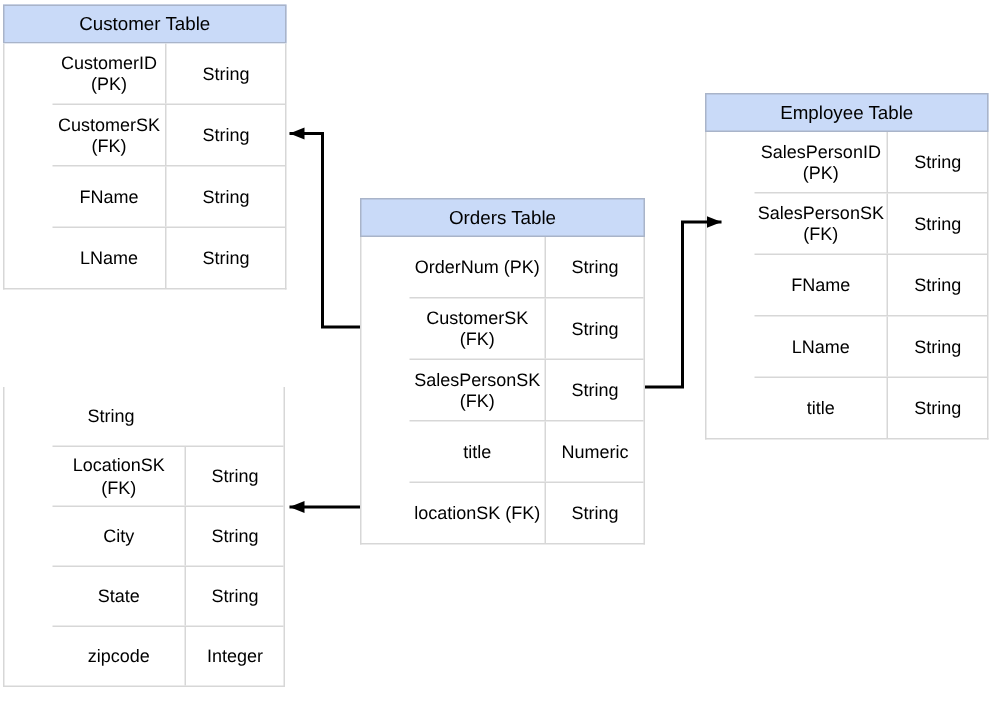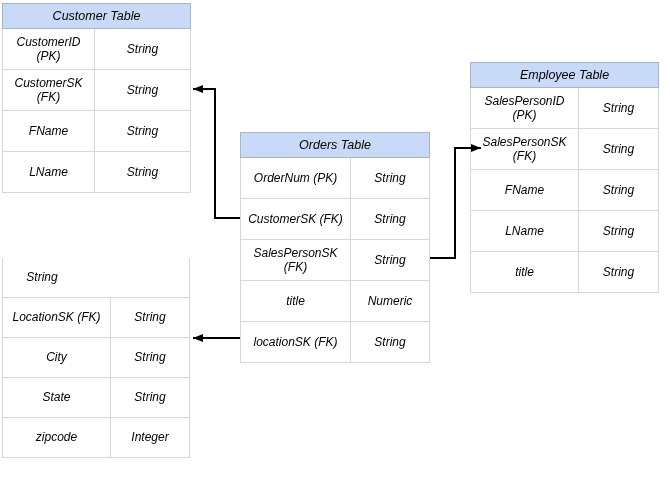--- a/index.html
+++ b/index.html
@@ -17,37 +17,37 @@
   }
   .canvas {
     position: absolute;
     inset: 0;
   }
   .tbl {
     position: absolute;
     box-sizing: border-box;
     font-size: 12px;
     line-height: 1.2;
-    font-style: italic;
   }
   .tbl-header {
     box-sizing: border-box;
     height: 26px;
     background: var(--header-fill, #c9daf8);
     border: 1px solid var(--header-border, #a9b4c9);
     display: flex;
     align-items: center;
     justify-content: center;
     font-size: 12.5px;
   }
   .tbl-body {
     box-sizing: border-box;
     border: 1px solid var(--cell-border, #d7d7d7);
     border-top: none;
     background: #ffffff;
+    padding-left: 32px;
   }
   .trow {
     display: flex;
     height: 40px;
     border-top: 1px solid var(--cell-border, #d7d7d7);
   }
   .trow:first-child { border-top: none; }
   .cell {
     box-sizing: border-box;
     display: flex;

